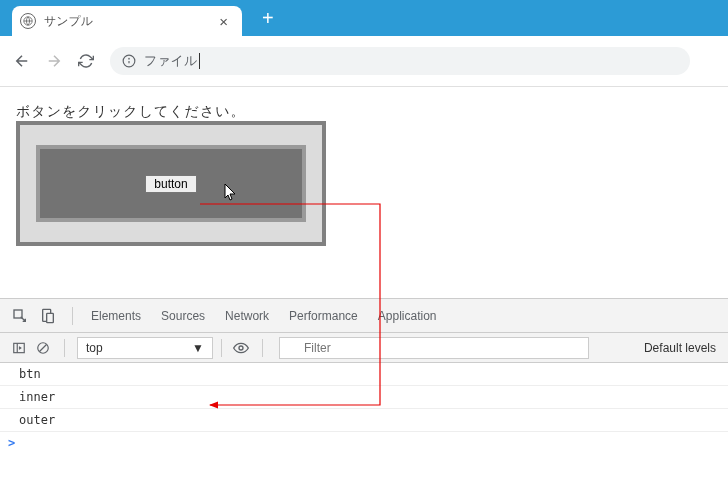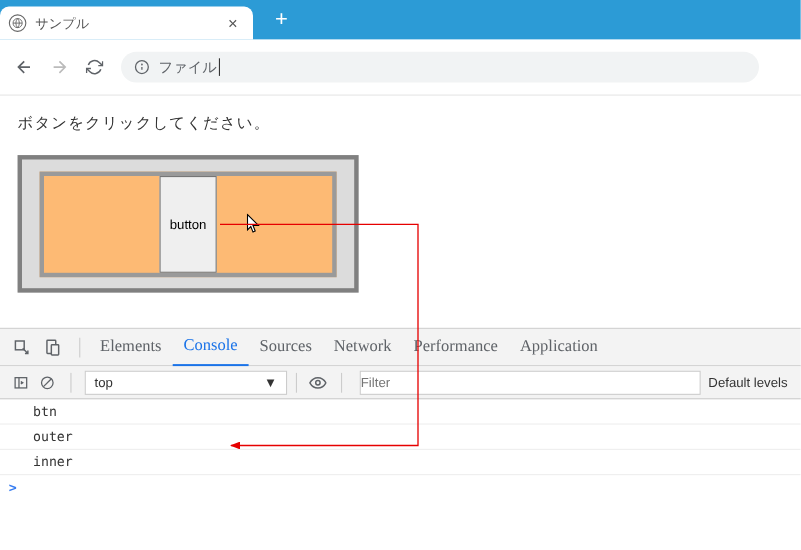--- a/index.html
+++ b/index.html
@@ -1,58 +1,58 @@
 <!DOCTYPE html>
 <html><head>
 <meta charset="utf-8">
 <style>
   * { margin: 0; padding: 0; box-sizing: border-box; }
   body { font-family: "Segoe UI", "Meiryo", sans-serif; font-size: 13px; width: 728px; height: 500px; overflow: hidden; background: #fff; position: relative; }
 
   
   .titlebar { height: 36px; background: #2c9bd6; display: flex; align-items: center; }
-  .tab { height: 30px; margin-top: 6px; background: #fff; border-radius: 8px 8px 0 0; display: flex; align-items: center; padding: 0 10px 0 8px; width: 230px; position: relative; }
+  .tab { height: 30px; margin-top: 6px; margin-left: 12px; background: #fff; border-radius: 8px 8px 0 0; display: flex; align-items: center; padding: 0 10px 0 8px; width: 230px; position: relative; }
   .tab .favicon { width: 16px; height: 16px; border: 1px solid #666; border-radius: 50%; display: flex; align-items: center; justify-content: center; margin-right: 8px; }
   .tab .favicon svg { width: 10px; height: 10px; }
   .tab .title { flex: 1; color: #555; font-size: 12px; }
   .tab .close { color: #555; font-size: 15px; cursor: pointer; padding: 0 4px; }
   .newtab { color: #fff; font-size: 20px; margin-left: 12px; cursor: pointer; padding: 2px 8px; }
   .brand { margin-left: auto; margin-right: 10px; color: #fff; font-weight: bold; font-size: 14px; }
 
   
   .toolbar { height: 51px; background: #fff; border-bottom: 1px solid #e0e0e0; display: flex; align-items: center; padding: 0 8px; gap: 4px; }
   .nav-btn { width: 28px; height: 28px; display: flex; align-items: center; justify-content: center; color: #555; cursor: pointer; border-radius: 50%; }
   .nav-btn.disabled { color: #bbb; }
   .addr { flex: 0 0 580px; height: 28px; background: #f1f3f4; border-radius: 14px; display: flex; align-items: center; padding: 0 12px; color: #5f6368; margin-left: 6px; }
   .addr .info-icon { margin-right: 8px; display: flex; align-items: center; }
   .addr .url { font-size: 13px; color: #5f6368; }
   .addr .cursor-bar { width: 1px; height: 16px; background: #333; margin-left: 2px; }
 
   
   .page { padding: 16px; background: #fff; }
-  .instr { font-size: 14px; color: #333; margin-bottom: 20px; letter-spacing: 1px; }
+  .instr { font-size: 14px; color: #333; letter-spacing: 1px; }
   .outer-box { width: 310px; height: 125px; background: #dcdcdc; border: 4px solid #808080; display: flex; align-items: center; justify-content: center; }
-  .inner-box { width: 270px; height: 96px; background: #fdba74; border: 4px solid #9a9a9a; display: flex; justify-content: center; position: relative; }
+  .inner-box { width: 270px; height: 77px; background: #737373; border: 4px solid #9a9a9a; display: flex; align-items: center; justify-content: center; position: relative; }
   .demo-btn { font-size: 12px; padding: 1px 8px; background: #efefef; border: 1px solid #767676; cursor: pointer; }
   .mouse-cursor { position: absolute; left: 184px; top: 34px; pointer-events: none; }
 
   
   .devtools { position: absolute; left: 0; right: 0; top: 298px; bottom: 0; border-top: 1px solid #ccc; background: #fff; display: flex; flex-direction: column; }
   .dt-tabs { height: 34px; border-bottom: 1px solid #ccc; display: flex; align-items: center; padding: 0 8px; background: #f3f3f3; }
   .dt-icon { width: 24px; height: 24px; display: flex; align-items: center; justify-content: center; color: #5f6368; margin-right: 4px; cursor: pointer; }
   .dt-sep { width: 1px; height: 18px; background: #ccc; margin: 0 8px; }
-  .dt-tab { padding: 0 10px; height: 34px; display: flex; align-items: center; color: #5f6368; font-size: 15px; cursor: pointer; font-family: Liberation Serif, serif; }
+  .dt-tab { padding: 0 10px; height: 34px; display: flex; align-items: center; color: #5f6368; font-size: 12px; cursor: pointer; }
   .dt-tab.active { color: #1a73e8; border-bottom: 2px solid #1a73e8; }
   .dt-subbar { height: 30px; border-bottom: 1px solid #ccc; display: flex; align-items: center; padding: 0 8px; background: #f3f3f3; }
   .dt-sub-icon { width: 22px; height: 22px; display: flex; align-items: center; justify-content: center; color: #5f6368; margin-right: 2px; cursor: pointer; }
-  .dt-context { height: 22px; border: 1px solid #ccc; background: #fff; padding: 0 8px; display: flex; align-items: center; font-size: 12px; color: #333; width: 184px; justify-content: space-between; margin-left: 4px; cursor: pointer; }
-  .dt-filter { height: 22px; border: 1px solid #ccc; background: #fff; padding: 0 0; font-size: 12px; color: #0f172a; width: 310px; margin-left: 8px; }
+  .dt-context { height: 22px; border: 1px solid #ccc; background: #fff; padding: 0 8px; display: flex; align-items: center; font-size: 12px; color: #333; width: 136px; justify-content: space-between; margin-left: 4px; cursor: pointer; }
+  .dt-filter { height: 22px; border: 1px solid #ccc; background: #fff; padding: 0 24px; font-size: 12px; color: #0f172a; width: 310px; margin-left: 8px; }
   .dt-levels { margin-left: auto; font-size: 12px; color: #333; padding: 0 4px; }
   .console-body { flex: 1; font-family: Consolas, Menlo, monospace; font-size: 12px; overflow: hidden; }
-  .console-line { padding: 4px 8px 4px 30px; border-bottom: 1px solid #eee; color: #333; }
+  .console-line { padding: 4px 8px 4px 19px; border-bottom: 1px solid #eee; color: #333; }
   .console-prompt { padding: 4px 8px; color: #367cf1; font-weight: bold; }
 
   
   .annotation { position: absolute; left: 0; top: 0; pointer-events: none; }
 </style>
 </head>
 <body>
 
 <div class="titlebar">
   <div class="tab">
@@ -121,21 +121,20 @@
         </svg>
     </div>
     <div class="dt-icon">
       <svg width="16" height="16" viewBox="0 0 24 24" fill="none" stroke="#5f6368" stroke-width="2">
           <rect x="4" y="2" width="12" height="18" rx="1"></rect>
           <rect x="10" y="8" width="10" height="14" rx="1" fill="#f3f3f3"></rect>
         </svg>
     </div>
     <div class="dt-sep"></div>
     <div class="dt-tab">Elements</div>
-    <div class="dt-tab active">Console</div>
     <div class="dt-tab">Sources</div>
     <div class="dt-tab">Network</div>
     <div class="dt-tab">Performance</div>
     <div class="dt-tab">Application</div>
   </div>
   <div class="dt-subbar">
     <div class="dt-sub-icon">
       <svg width="14" height="14" viewBox="0 0 24 24" fill="none" stroke="#5f6368" stroke-width="2">
           <rect x="3" y="4" width="18" height="16"></rect>
           <line x1="9" y1="4" x2="9" y2="20"></line>
@@ -159,22 +158,22 @@
           <path d="M1 12s4-7 11-7 11 7 11 7-4 7-11 7S1 12 1 12z"></path>
           <circle cx="12" cy="12" r="3"></circle>
         </svg>
     </div>
     <div class="dt-sep"></div>
     <input class="dt-filter" placeholder="Filter" style="">
     <div class="dt-levels">Default levels</div>
   </div>
   <div class="console-body">
     <div class="console-line">btn</div>
+    <div class="console-line">inner</div>
     <div class="console-line">outer</div>
-    <div class="console-line">inner</div>
     <div class="console-prompt">&gt;</div>
   </div>
 </div>
 
 <svg class="annotation" width="728" height="500">
   <defs>
     <marker id="arrowhead" markerWidth="8" markerHeight="6" refX="7" refY="3" orient="auto">
       <polygon points="0 0, 8 3, 0 6" fill="#e60000"></polygon>
     </marker>
   </defs>

